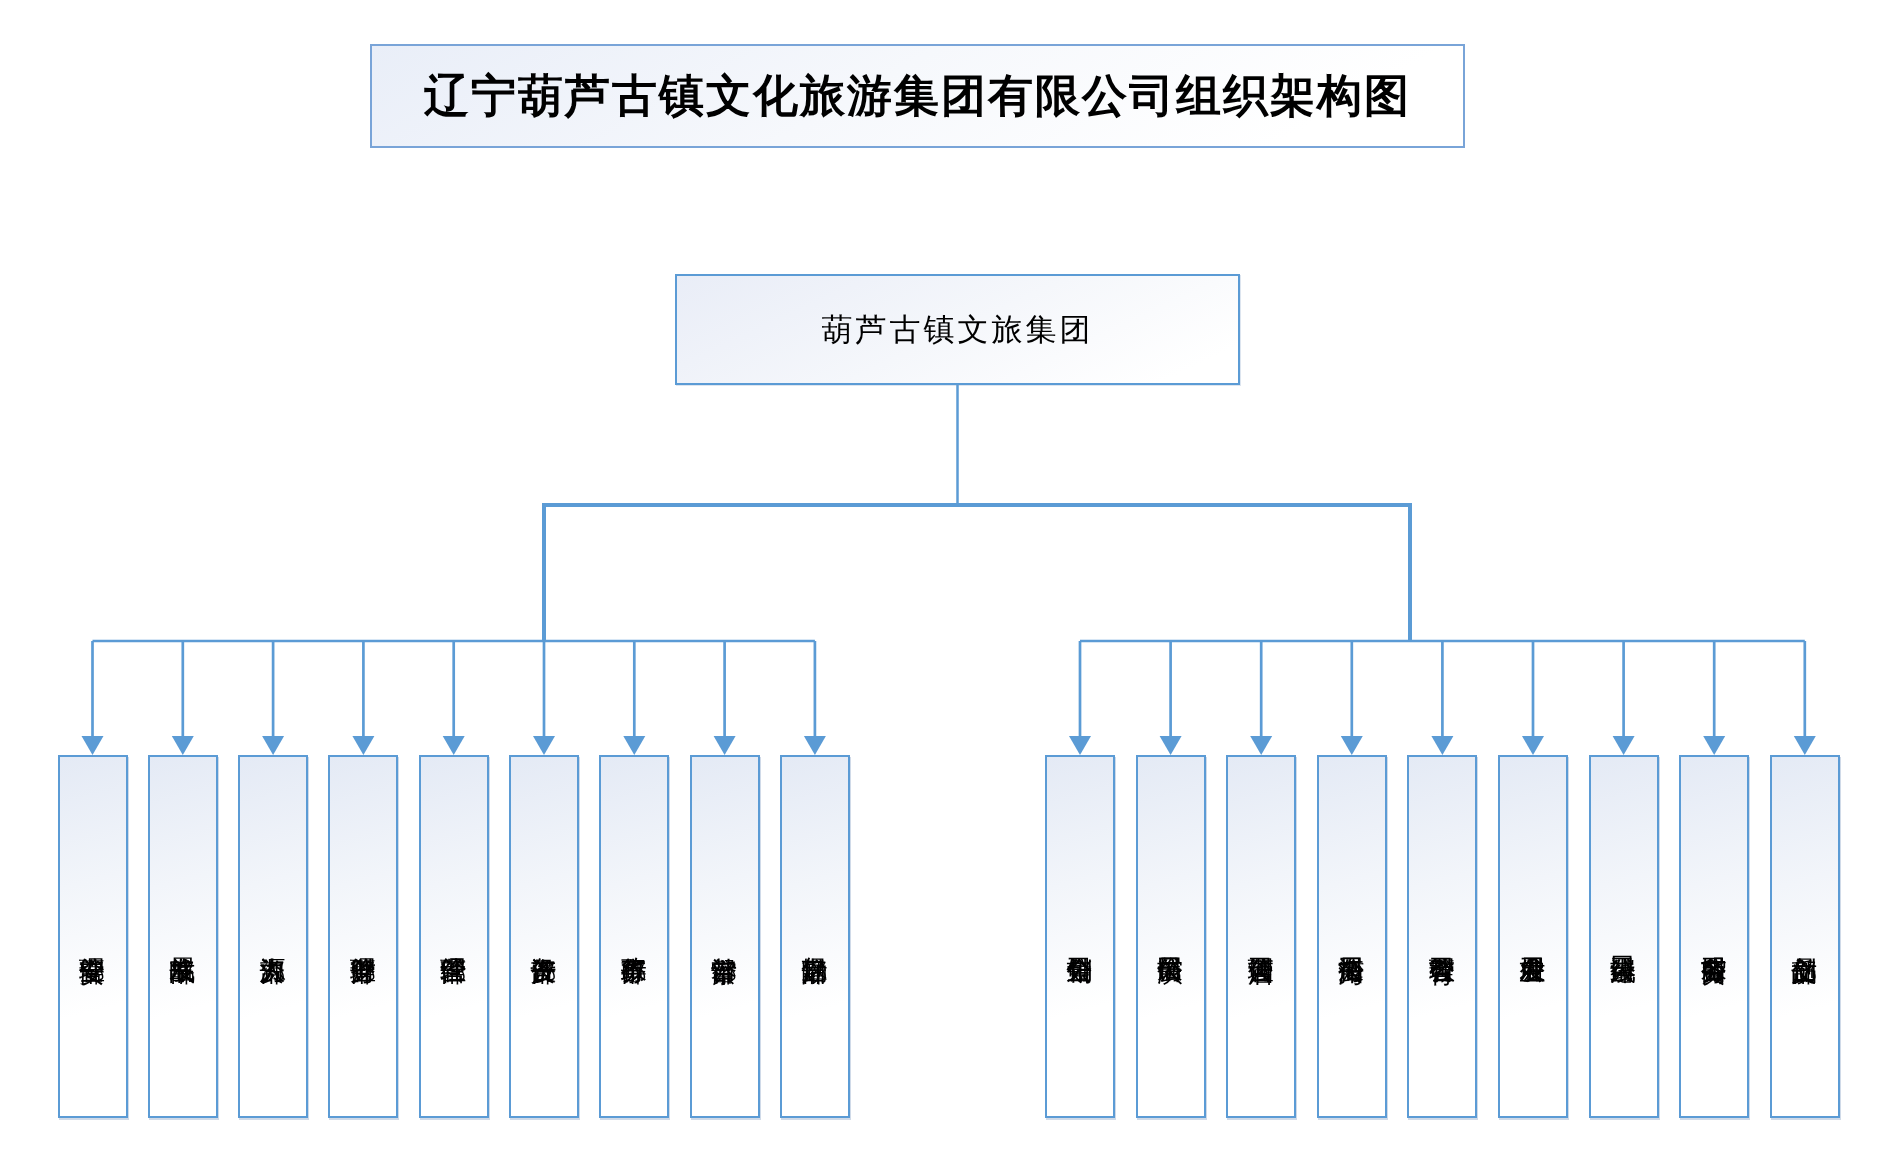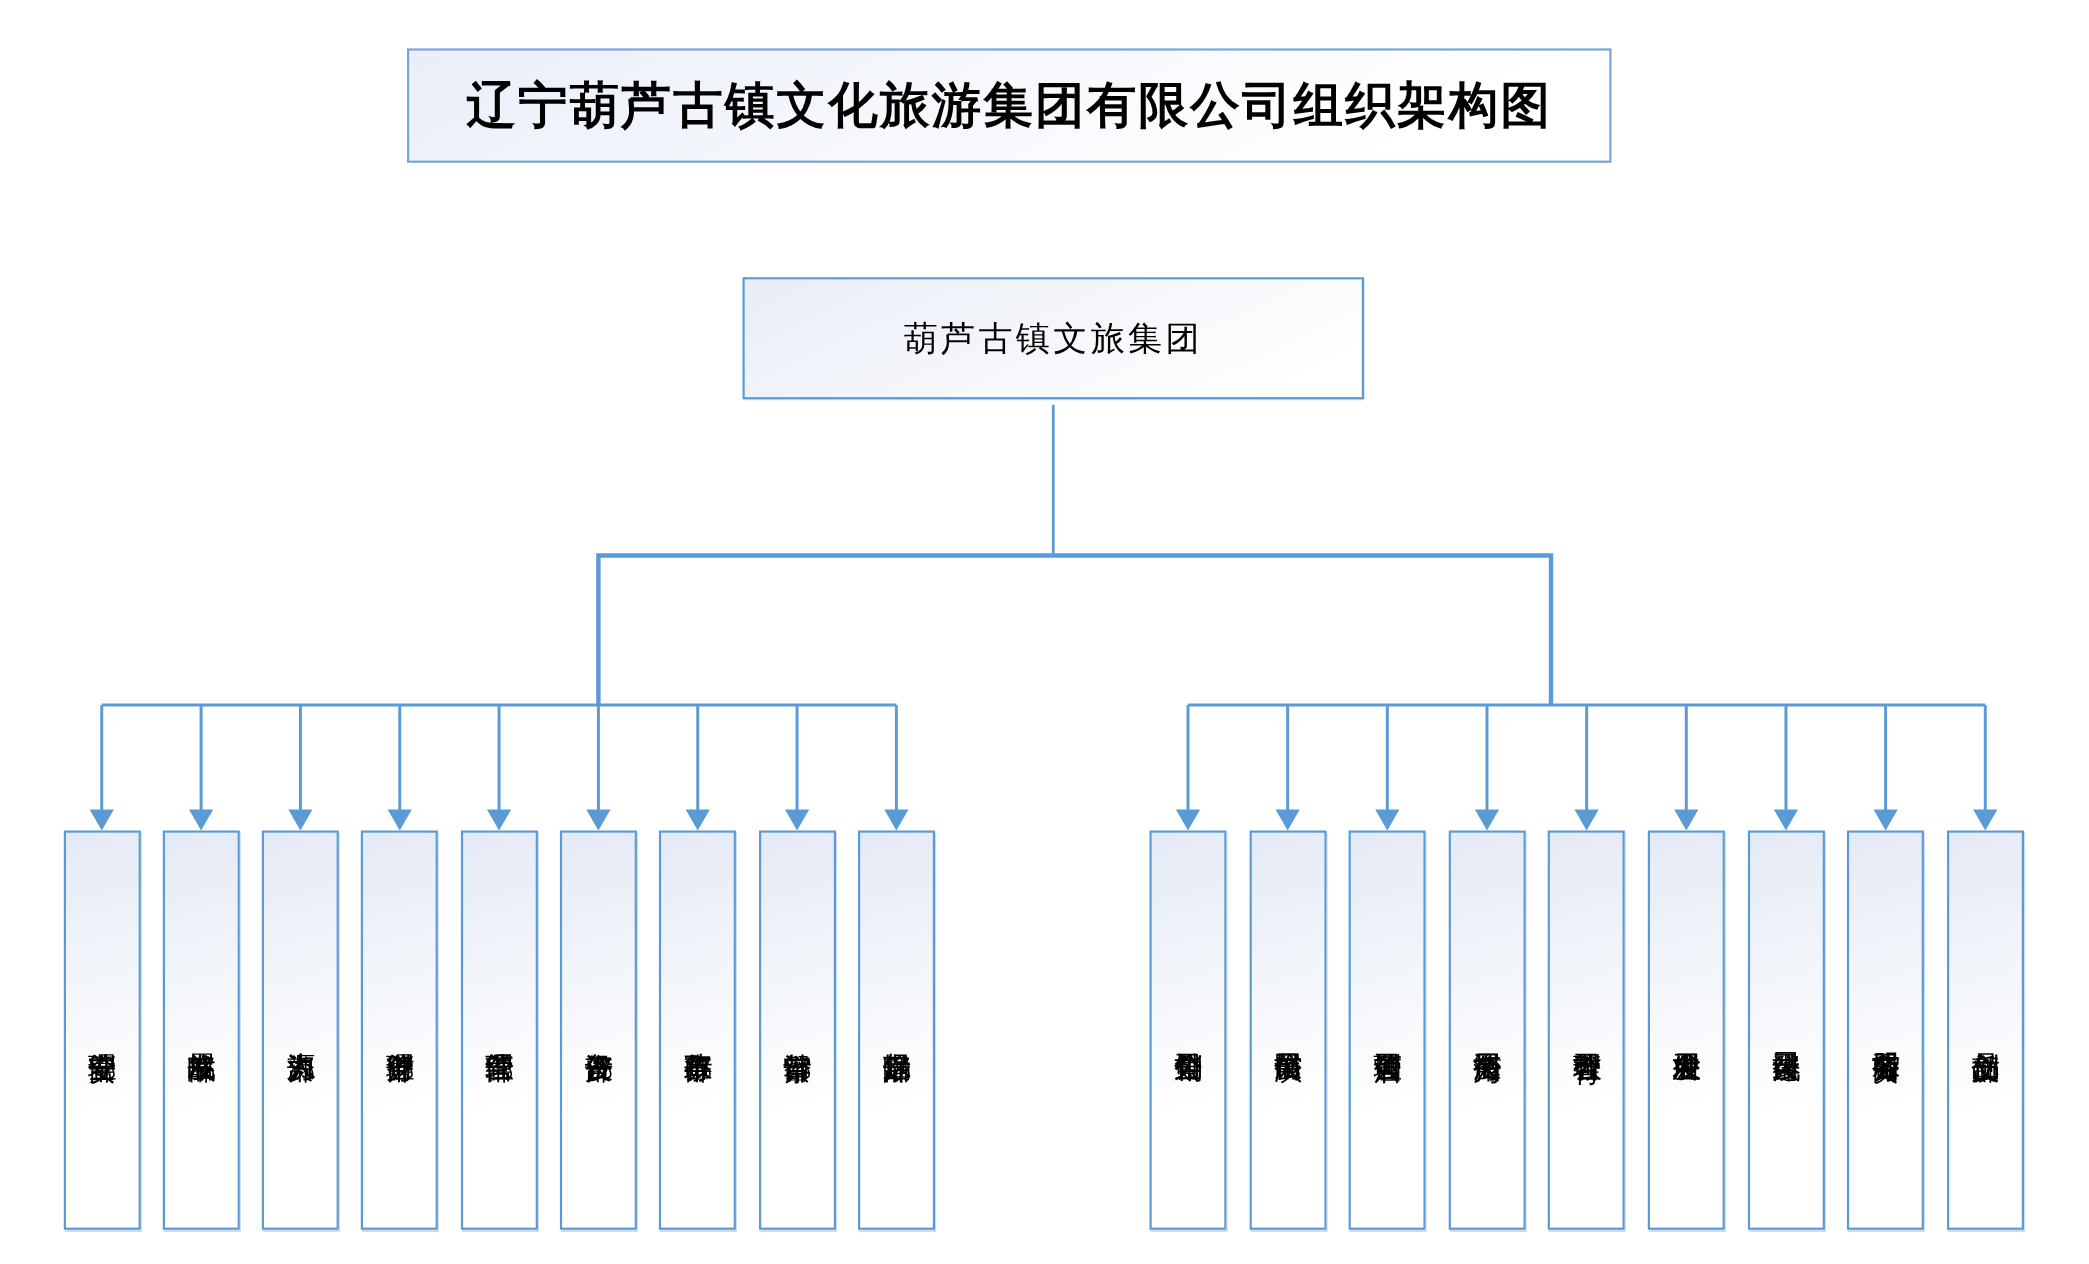--- a/index.html
+++ b/index.html
@@ -27,21 +27,21 @@
   .title-box{
     position:absolute;left:370px;top:44px;width:1095px;height:104px;
     border:2px solid #79a4d8;
     background:linear-gradient(150deg,#e9eef8 0%,#f6f8fc 45%,#ffffff 85%);
     display:flex;align-items:center;justify-content:center;
   }
   .title-text{
     font-size:45px;font-weight:bold;letter-spacing:2px;white-space:nowrap;
   }
   .root-box{
-    position:absolute;left:675px;top:252px;width:565px;height:111px;
+    position:absolute;left:675px;top:274px;width:565px;height:111px;
     border:2px solid var(--box-border);
     background:linear-gradient(155deg,#e9edf7 0%,#f5f7fb 50%,#ffffff 90%);
     display:flex;align-items:center;justify-content:center;
     box-shadow:1px 1px 0 rgba(120,150,190,0.25);
   }
   .root-text{font-size:31px;letter-spacing:3px;white-space:nowrap;}
   .node{
     position:absolute;
     border:2px solid var(--box-border);
     background:linear-gradient(165deg,var(--fill-top) 0%,#f2f5fa 35%,var(--fill-bottom) 70%);

